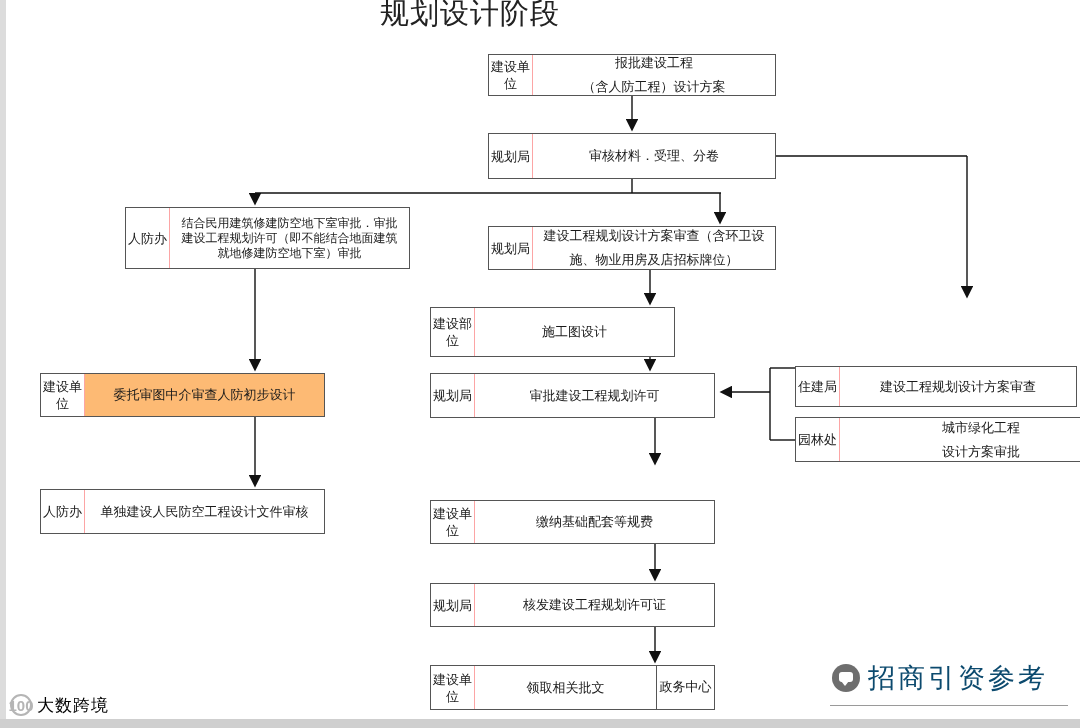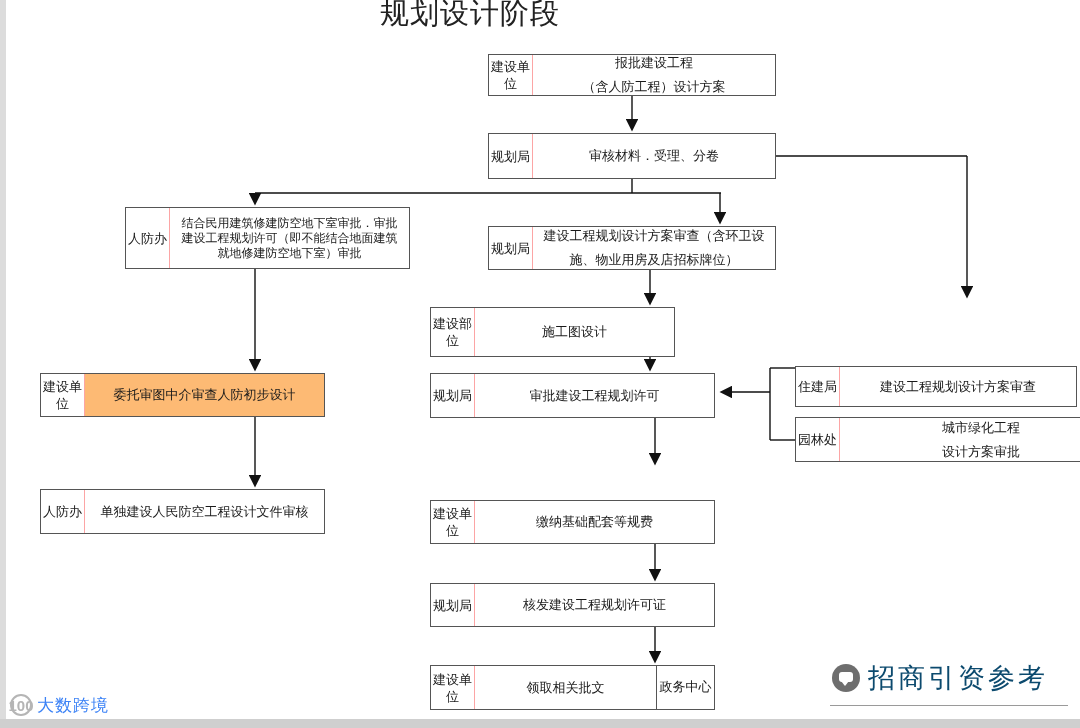--- a/index.html
+++ b/index.html
@@ -41,21 +41,21 @@
   
   .brand-left{
     position:absolute;left:10px;top:692px;height:26px;z-index:3;
     display:flex;align-items:center;gap:5px;color:#a9a9a9;
   }
   .brand-left .badge{
     width:22px;height:22px;border:2px solid #b5b5b5;border-radius:50%;
     display:flex;align-items:center;justify-content:center;
     font-size:15px;font-weight:bold;color:#b5b5b5;box-sizing:border-box;
   }
-  .brand-left .name{font-size:17px;letter-spacing:1px;color:#3b82f6;}
+  .brand-left .name{font-size:17px;letter-spacing:1px;color:#000000;}
   .brand-right{
     position:absolute;left:832px;top:660px;width:236px;z-index:3;
     display:flex;align-items:center;gap:8px;color:#7a7a7a;
   }
   .brand-right .logo{
     width:28px;height:28px;background:#6e6e6e;border-radius:50%;
     position:relative;flex:0 0 28px;
   }
   .brand-right .logo .bubble{
     position:absolute;left:7px;top:8px;width:14px;height:10px;

